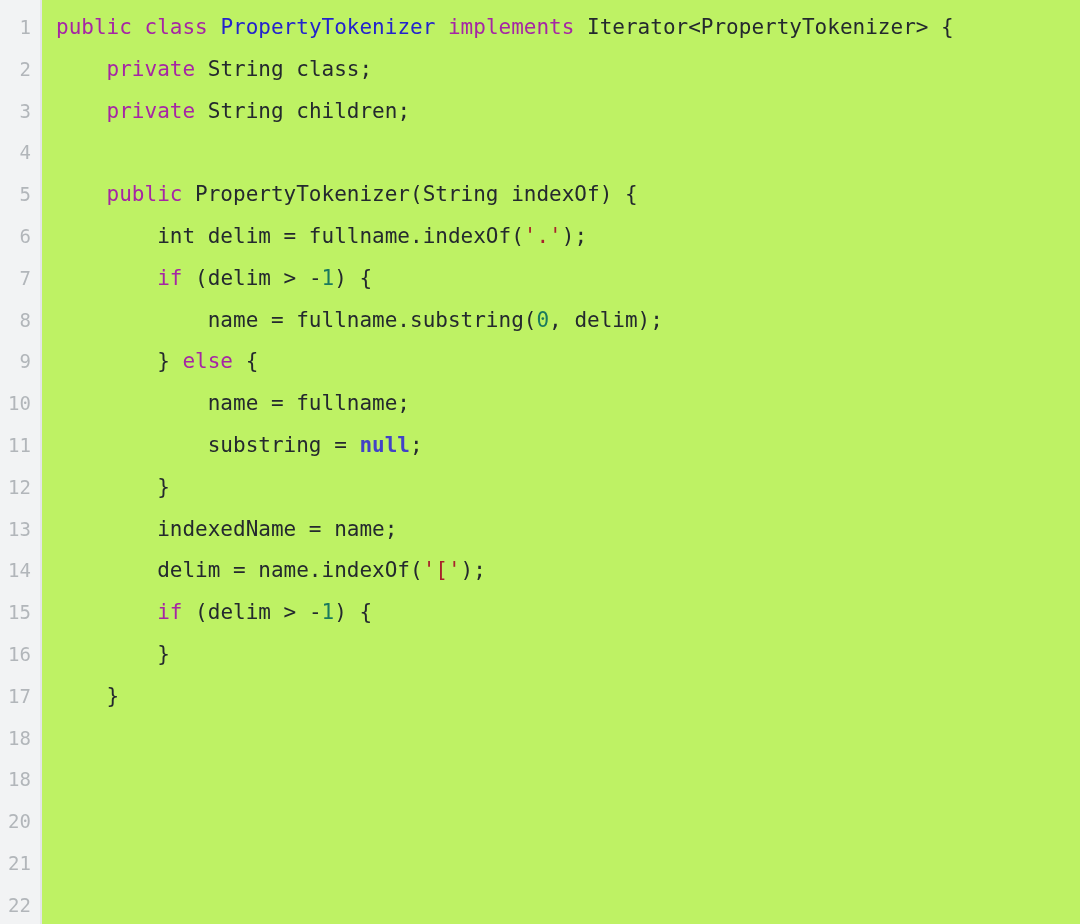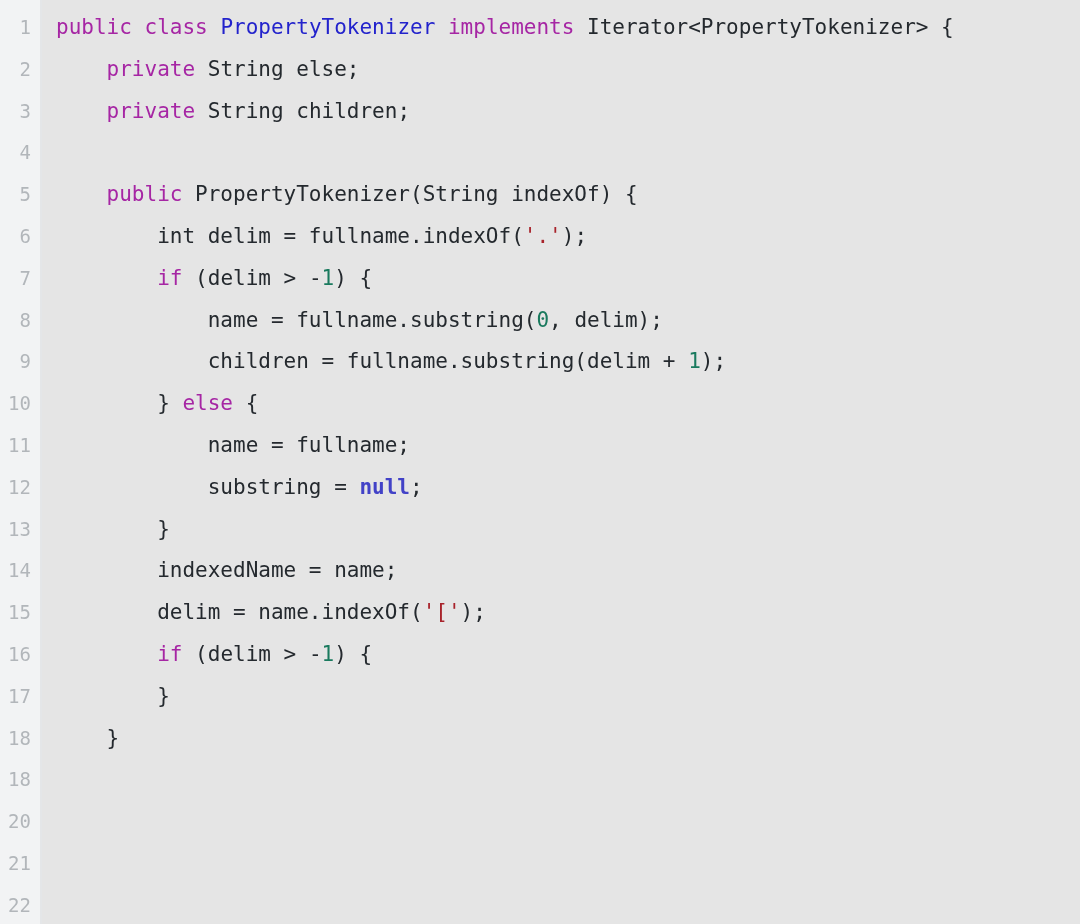--- a/index.html
+++ b/index.html
@@ -38,21 +38,21 @@
     padding-right: 9px;
     box-sizing: border-box;
     color: #b2b6ba;
     font-size: 19px;
     font-family: "DejaVu Sans Mono", "Liberation Mono", monospace;
     letter-spacing: 0px;
   }
 
   #code-area {
     flex: 1 1 auto;
-    background: #e5e5e5;
+    background: #bef264;
     padding-top: 7px;
     padding-left: 14px;
     box-sizing: border-box;
     overflow: hidden;
   }
 
   .code-line {
     height: 41.8px;
     line-height: 41.8px;
     font-size: 21px;
@@ -92,28 +92,27 @@
       <div class="gutter-line">16</div>
       <div class="gutter-line">17</div>
       <div class="gutter-line">18</div>
       <div class="gutter-line">18</div>
       <div class="gutter-line">20</div>
       <div class="gutter-line">21</div>
       <div class="gutter-line">22</div>
     </div>
   <div id="code-area">
       <div class="code-line"><span class="tok-keyword">public class </span><span class="tok-type">PropertyTokenizer</span><span class="tok-plain"> </span><span class="tok-keyword">implements</span><span class="tok-plain"> Iterator&lt;PropertyTokenizer&gt; {</span></div>
-      <div class="code-line"><span class="tok-plain">    </span><span class="tok-keyword">private</span><span class="tok-plain"> String else;</span></div>
+      <div class="code-line"><span class="tok-plain">    </span><span class="tok-keyword">private</span><span class="tok-plain"> String class;</span></div>
       <div class="code-line"><span class="tok-plain">    </span><span class="tok-keyword">private</span><span class="tok-plain"> String children;</span></div>
       <div class="code-line">&nbsp;</div>
       <div class="code-line"><span class="tok-plain">    </span><span class="tok-keyword">public</span><span class="tok-plain"> PropertyTokenizer(String indexOf) {</span></div>
       <div class="code-line"><span class="tok-plain">        int delim = fullname.indexOf(</span><span class="tok-string">'.'</span><span class="tok-plain">);</span></div>
       <div class="code-line"><span class="tok-plain">        </span><span class="tok-keyword">if</span><span class="tok-plain"> (delim &gt; -</span><span class="tok-number">1</span><span class="tok-plain">) {</span></div>
       <div class="code-line"><span class="tok-plain">            name = fullname.substring(</span><span class="tok-number">0</span><span class="tok-plain">, delim);</span></div>
-      <div class="code-line"><span class="tok-plain">            children = fullname.substring(delim + </span><span class="tok-number">1</span><span class="tok-plain">);</span></div>
       <div class="code-line"><span class="tok-plain">        } </span><span class="tok-keyword">else</span><span class="tok-plain"> {</span></div>
       <div class="code-line"><span class="tok-plain">            name = fullname;</span></div>
       <div class="code-line"><span class="tok-plain">            substring = </span><span class="tok-const">null</span><span class="tok-plain">;</span></div>
       <div class="code-line"><span class="tok-plain">        }</span></div>
       <div class="code-line"><span class="tok-plain">        indexedName = name;</span></div>
       <div class="code-line"><span class="tok-plain">        delim = name.indexOf(</span><span class="tok-string">'['</span><span class="tok-plain">);</span></div>
       <div class="code-line"><span class="tok-plain">        </span><span class="tok-keyword">if</span><span class="tok-plain"> (delim &gt; -</span><span class="tok-number">1</span><span class="tok-plain">) {</span></div>
       <div class="code-line"><span class="tok-plain">        }</span></div>
       <div class="code-line"><span class="tok-plain">    }</span></div>
     </div>

